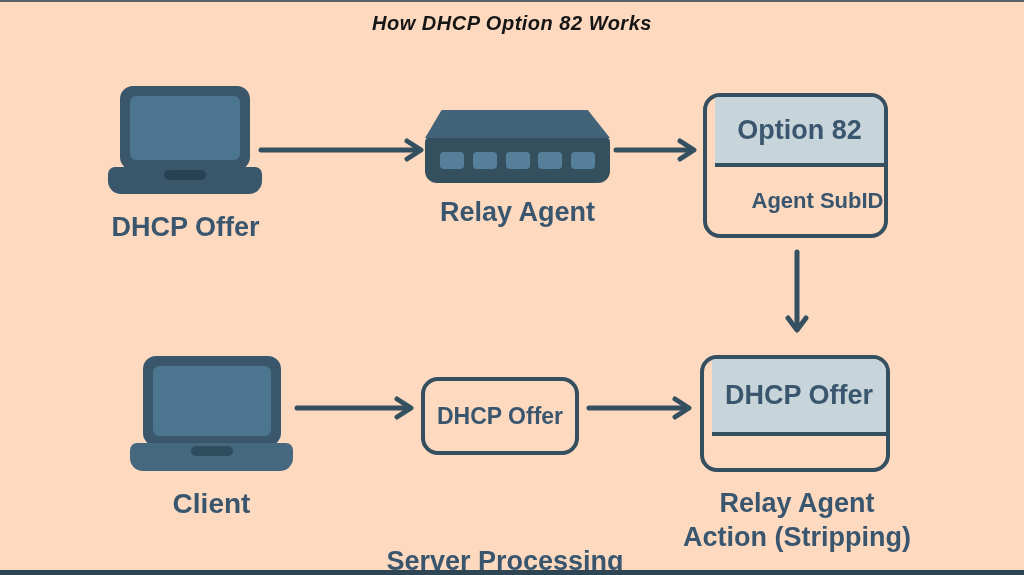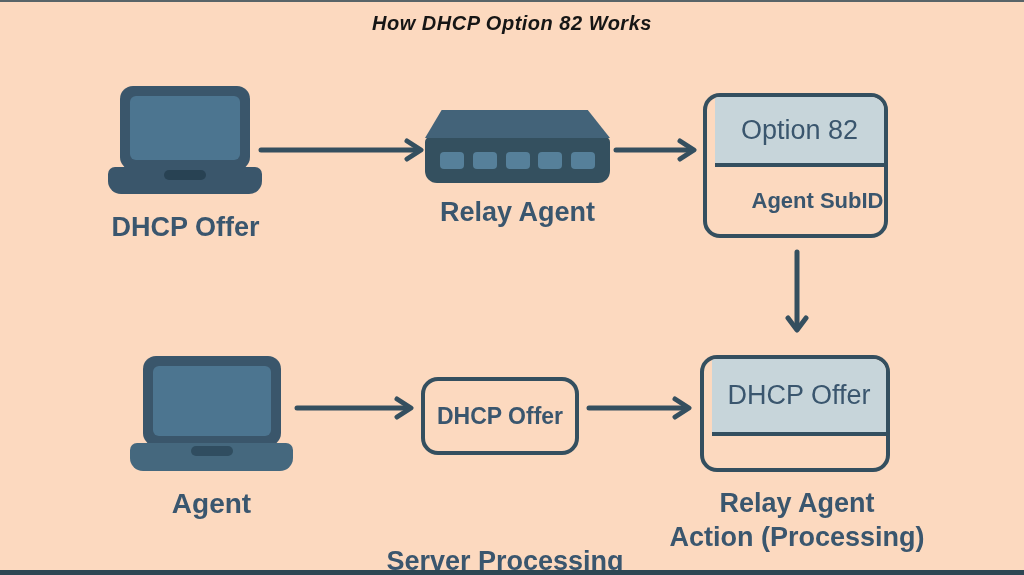--- a/index.html
+++ b/index.html
@@ -59,21 +59,21 @@
   .sw-port { width:24px; height:17px; border-radius:4px; background:var(--port); }
 
   
   .box {
     position:absolute; border:4px solid var(--ink); border-radius:17px;
     background:var(--background); overflow:hidden; display:flex; flex-direction:column;
   }
   .box-header {
     background:var(--panel-fill); border-bottom:4px solid var(--ink);
     display:flex; align-items:center; justify-content:center;
-    font-weight:normal; color:var(--label);margin-left:8px;
+    font-weight:bold; color:var(--label);margin-left:8px;
   }
   .box-body {
     flex:1; display:flex; align-items:center; justify-content:center;
     font-weight:bold; color:var(--label);
   }
   .box--plain { justify-content:center; align-items:center; flex-direction:row;
     font-weight:bold; color:var(--label); }
 
   
   .arrow { position:absolute; }
@@ -134,41 +134,41 @@
   </svg>
 
   <div class="laptop laptop--light" style="left:130px; top:356px; width:163px;">
     <div class="lt-screen" style="width:138px; height:90px;">
       <div class="lt-display"></div>
     </div>
     <div class="lt-base" style="width:163px; height:28px;">
       <div class="lt-notch"></div>
     </div>
   </div>
-  <div class="label" style="left:130px; top:487px; width:163px; font-size:28px;">Agent</div>
+  <div class="label" style="left:130px; top:487px; width:163px; font-size:28px;">Client</div>
 
   <svg class="arrow" style="left:294px; top:396px;" width="124" height="24">
     <line x1="3" y1="12" x2="112" y2="12"></line>
     <polyline points="103,3 117,12 103,21"></polyline>
   </svg>
 
   <div class="box box--plain" style="left:421px; top:377px; width:158px; height:78px; font-size:23px;">DHCP Offer</div>
 
   <svg class="arrow" style="left:586px; top:396px;" width="110" height="24">
     <line x1="3" y1="12" x2="98" y2="12"></line>
     <polyline points="89,3 103,12 89,21"></polyline>
   </svg>
 
   <div class="box" style="left:700px; top:355px; width:190px; height:117px;">
     <div class="box-header" style="height:77px; font-size:27px;">DHCP Offer</div>
     <div class="box-body"></div>
   </div>
 
   <div class="label" style="left:658px; top:487px; width:278px; font-size:27px; line-height:1.25;">
     <div>Relay Agent</div>
-    <div>Action (Processing)</div>
+    <div>Action (Stripping)</div>
   </div>
 
   <div class="label" style="left:380px; top:510px; width:250px; font-size:27px;margin-top:35px;">Server Processing</div>
 
   <div id="edge-bottom" class="edge-bar"></div>
 
 </div>
 
 </body></html>

